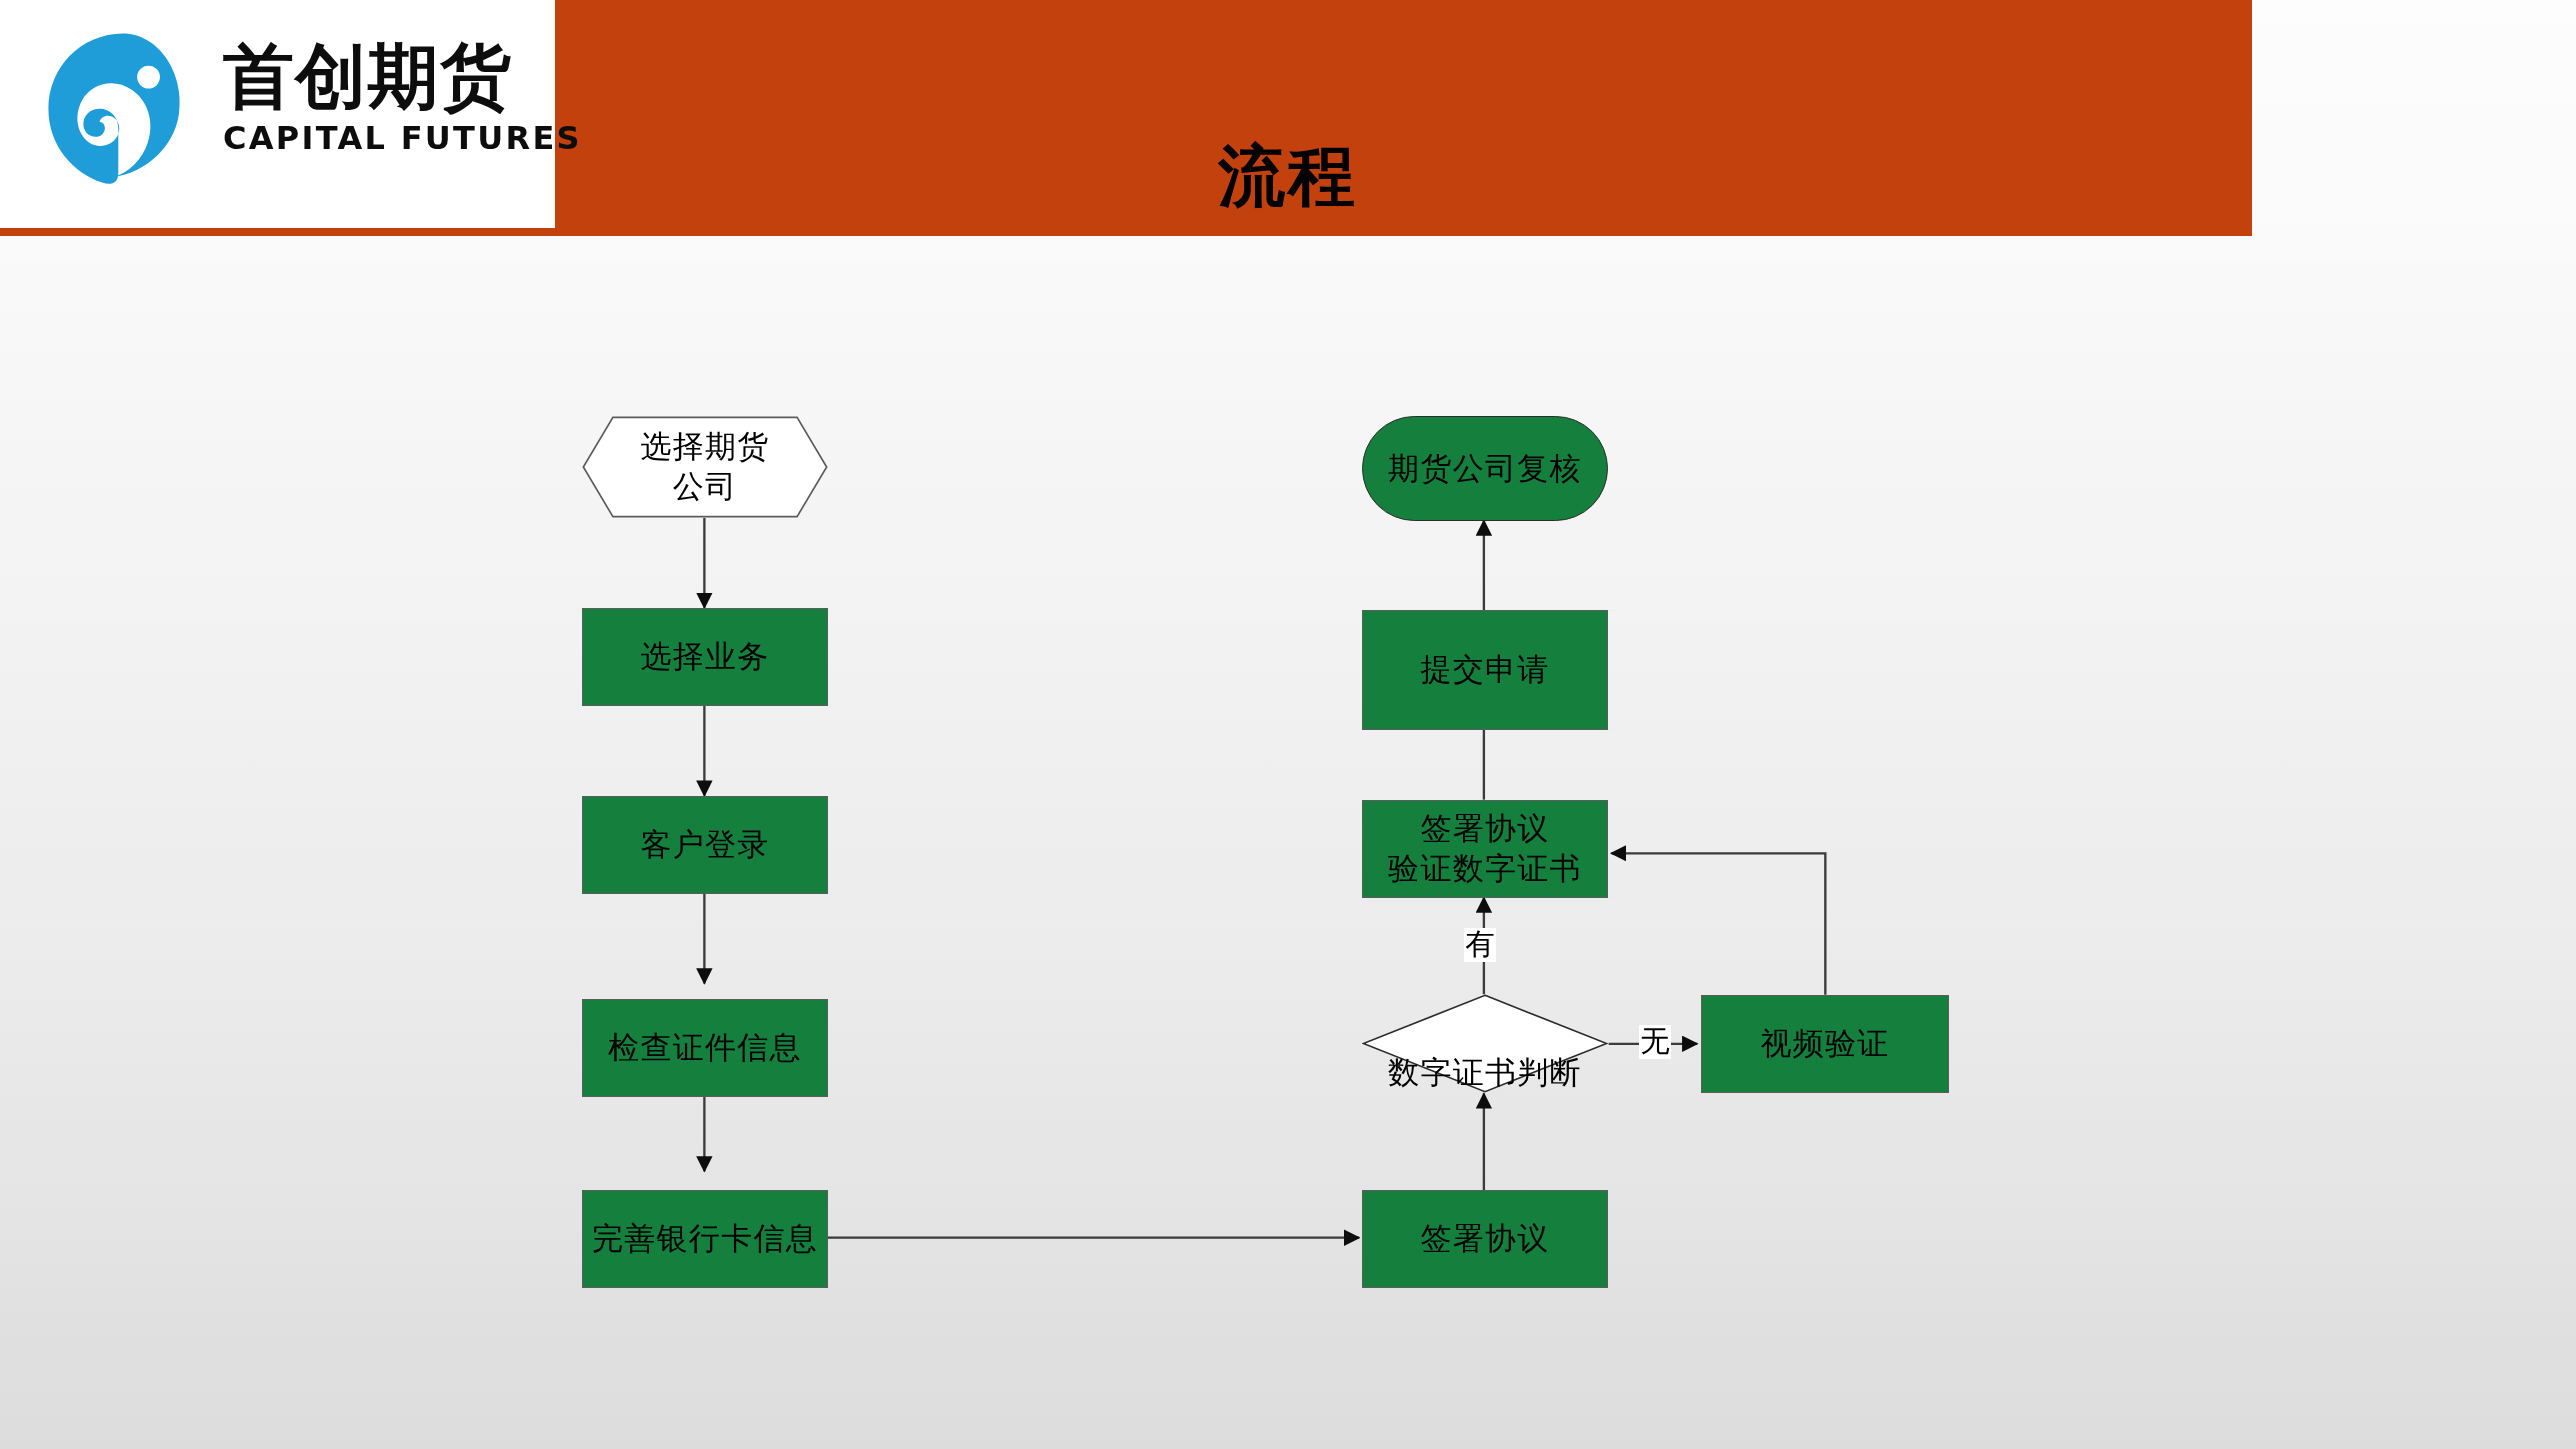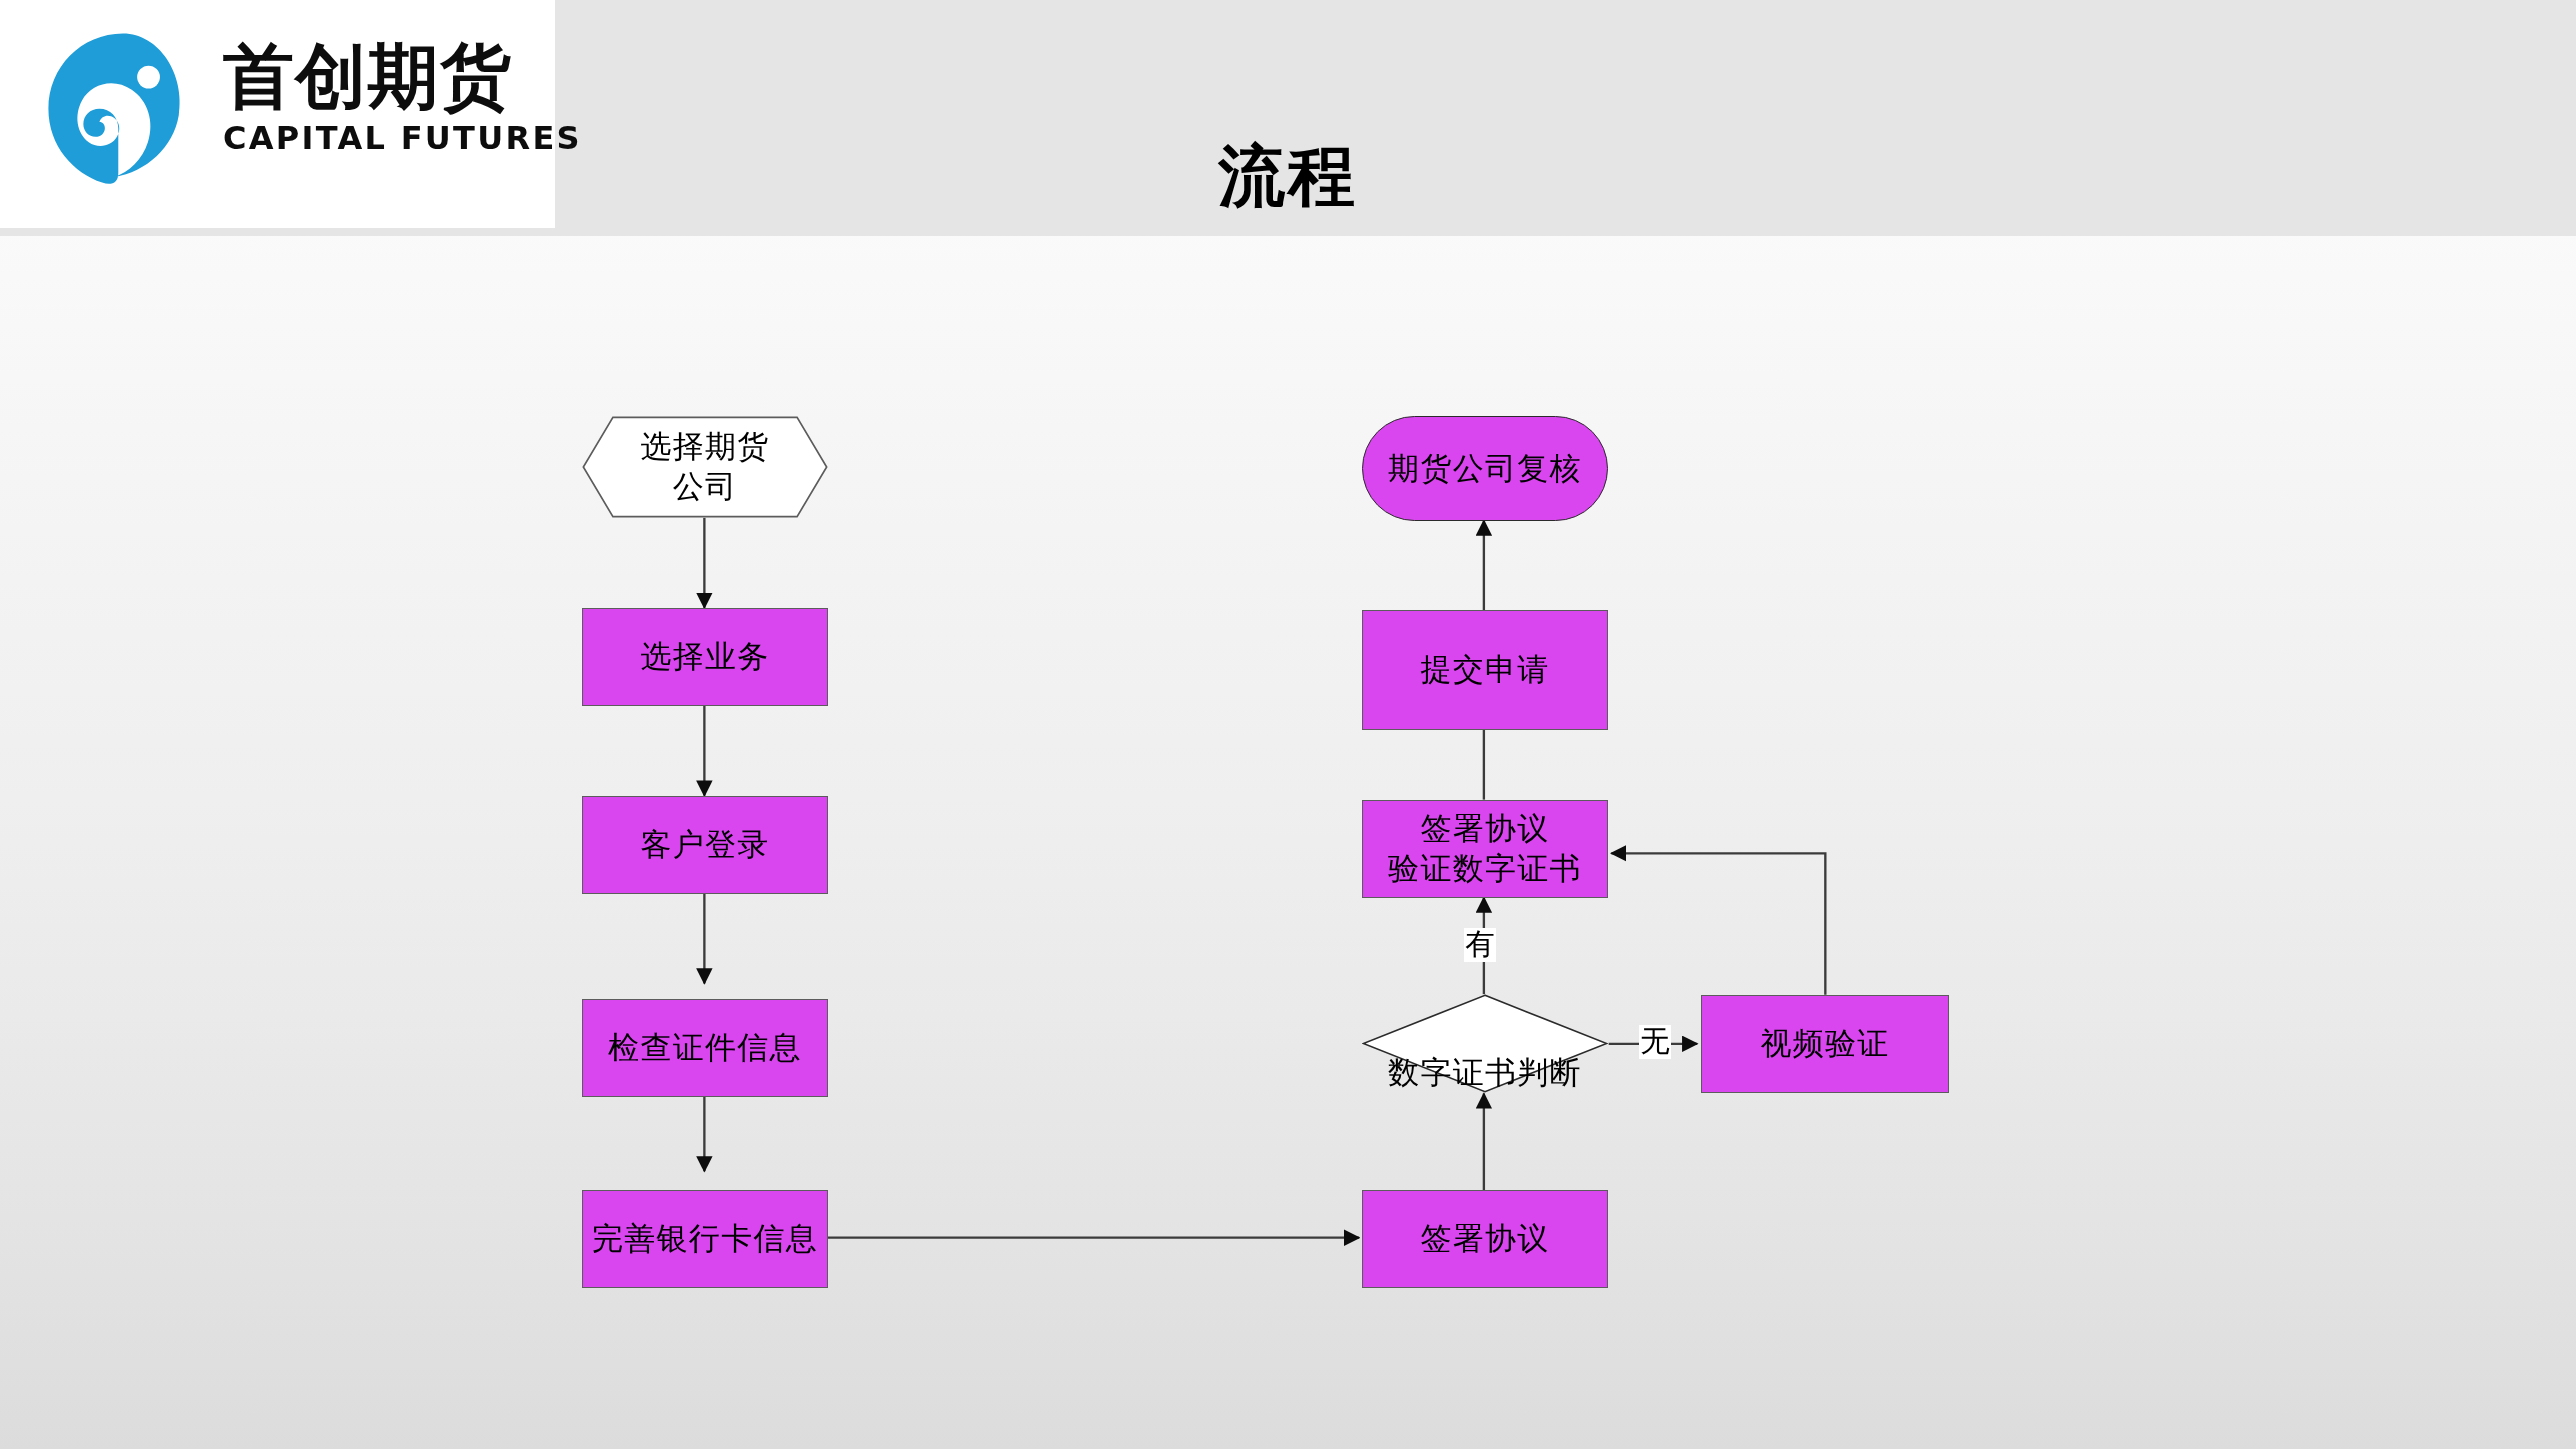--- a/index.html
+++ b/index.html
@@ -24,23 +24,23 @@
   #page {
     position: relative;
     width: 2576px;
     height: 1449px;
   }
 
   
   #header-band {
     position: absolute;
     left: 0; top: 0;
-    width: 2576px;
+    width: 2252px;
     height: 236px;
-    background: #e5e5e5;
+    background: #c2410c;
   }
   #logo-plate {
     position: absolute;
     left: 0; top: 0;
     width: 555px;
     height: 228px;
     background: #ffffff;
     display: flex;
     align-items: center;
   }
@@ -92,21 +92,21 @@
   #flow-canvas {
     position: absolute;
     left: 0; top: 0;
     width: 2576px;
     height: 1449px;
   }
 
   .node {
     position: absolute;
     box-sizing: border-box;
-    background: #d946ef;
+    background: #15803d;
     display: flex;
     align-items: center;
     justify-content: center;
     text-align: center;
     color: #000000;
     font-family: "Liberation Serif", "DejaVu Serif", serif;
     font-size: 31px;
     line-height: 1.28;
     letter-spacing: 1.3px;
     white-space: pre-line;

